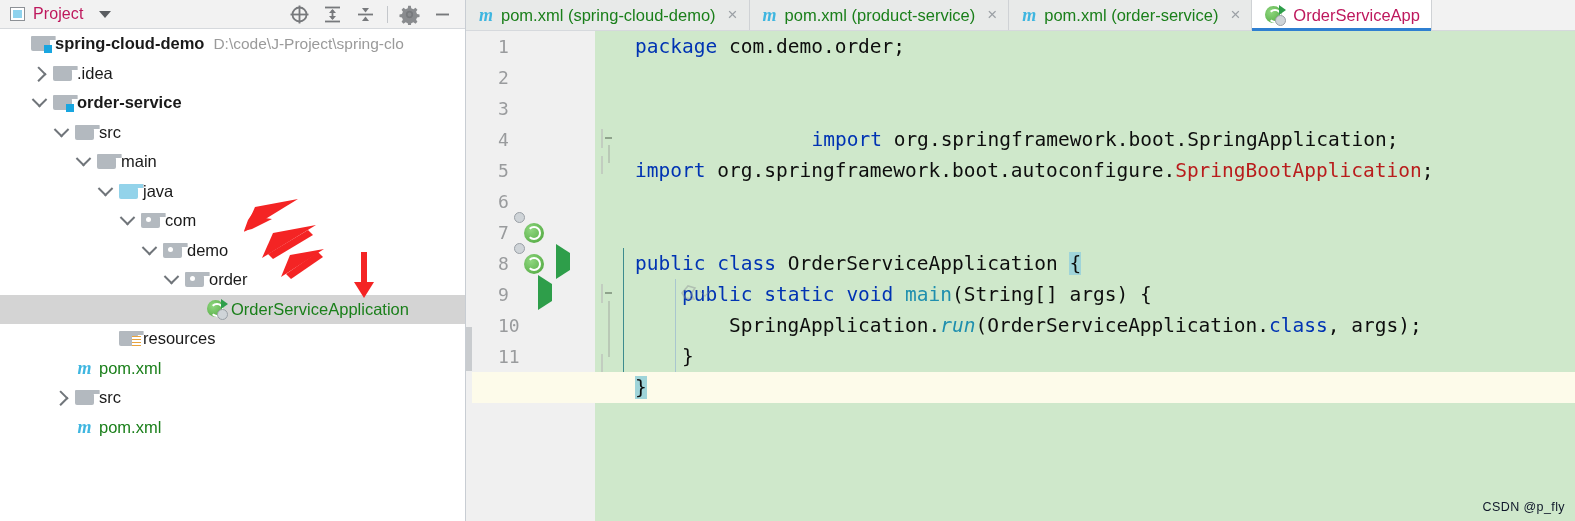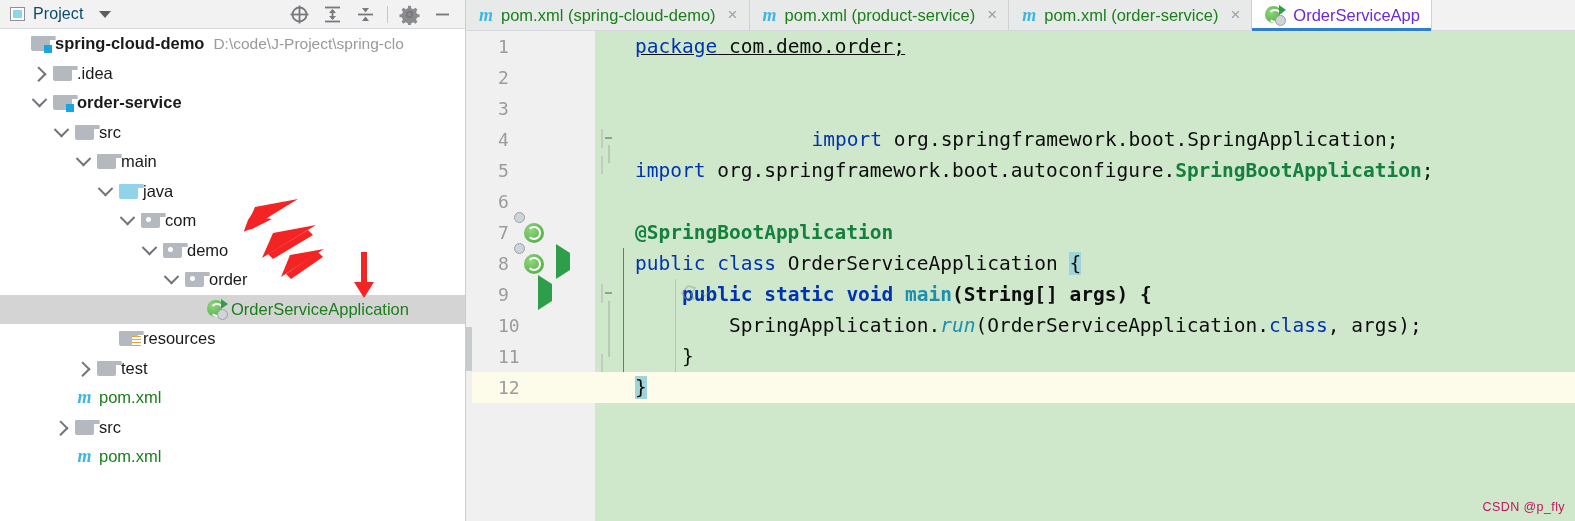--- a/index.html
+++ b/index.html
@@ -19,21 +19,21 @@
   #panel-toolbar {
     height:29px; background:#f2f2f2; border-bottom:1px solid #d6d9dd;
     display:flex; align-items:center; padding:0 6px 0 10px;
   }
   .proj-title-wrap { display:flex; align-items:center; gap:8px; }
   .proj-sq {
     width:15px; height:14px; border:1.6px solid #8d9196; background:#ffffff;
     display:flex; align-items:center; justify-content:center;
   }
   .proj-sq i { display:block; width:9px; height:8px; background:#8fd3ee; }
-  #project-label { font-size:16px; color:#0c4a6e; letter-spacing:.1px; }
+  #project-label { font-size:16px; color:#be185d; letter-spacing:.1px; }
   .caret-down {
     width:0;height:0;border-left:6px solid transparent;border-right:6px solid transparent;
     border-top:7px solid #5a5d61; margin-left:7px;
   }
   #toolbar-icons { margin-left:auto; display:flex; align-items:center; gap:0px; }
   .tb-btn { width:33px; height:27px; display:flex; align-items:center; justify-content:center; }
   .tb-sep { width:1px; height:17px; background:#c4c7cb; margin:0 5px; }
 
   
   #tree { position:relative; font-size:16.5px; color:#1a1a1a;text-align:center; }
@@ -74,53 +74,53 @@
         background:#cfd4d8; border:1.5px solid #9aa0a6; }
 
   
   .arrow { position:absolute; pointer-events:none; }
 
   
   #editor { flex:1 1 auto; position:relative; height:521px; background:#ffffff; overflow:hidden; }
   #tabbar { height:31px; background:#f2f2f2; display:flex; align-items:stretch; border-bottom:1px solid #d6d9dd; }
   .tab { display:flex; align-items:center; gap:8px; padding:0 11px 0 13px; background:#e8eae9;
          border-right:1px solid #cfd2d5; font-size:16.5px; color:#1a7f1a; position:relative; white-space:nowrap; }
-  .tab.active { background:#ffffff; color:#6d28d9; }
+  .tab.active { background:#ffffff; color:#be185d; }
   .tab.active:after { content:""; position:absolute; left:0; right:0; bottom:-1px; height:3px; background:#2f7fd1; }
   .tab-close { color:#9ba0a5; font-size:17px; margin-left:4px; }
 
   #code-area { position:relative; height:490px; display:flex; background:#cfe8cb; }
   #gutter-scroll { width:6px; flex:0 0 6px; background:#f0f0f0; position:relative; }
   #gutter-scroll .thumb { position:absolute; left:0; top:296px; width:6px; height:44px; background:#c9cccf; }
   #gutter { width:123px; flex:0 0 123px; background:#f0f0f0; position:relative; }
   #fold-strip { width:28px; flex:0 0 28px; background:#cfe8cb; position:relative; }
   #code { flex:1 1 auto; position:relative; background:#cfe8cb; overflow:hidden; }
 
   .ln { position:absolute; right:0; width:123px; text-align:left; padding-left:26px;
         font-family:"DejaVu Sans Mono", monospace; font-size:18px; color:#999b9d; height:31px; line-height:31px; }
   .gutter-hl { position:absolute; left:0; width:123px; height:31px; background:#fdfbea; }
   .code-line { position:absolute; left:0; right:0; height:31px; line-height:31px;
                font-family:"DejaVu Sans Mono", monospace; font-size:19.5px; white-space:pre; color:#0d0d0d; }
   .caret-line { position:absolute; left:0; right:0; height:31px; background:#fdfbea; }
 
   .kw { color:#0033b3; }
-  .ann { color:#15803d;font-weight:bold; }
+  .ann { color:#b91c1c; }
   .plain { color:#0d0d0d; }
   .meth { color:#1f8fae; }
   .ital { font-style:italic; }
   .brace-hl { background:#9fd4d9; }
 
   .run-arrow { width:0;height:0;border-top:9px solid transparent;border-bottom:9px solid transparent;border-left:14px solid #2e9e4a; }
   .fold-minus { width:15px;height:17px; border:1.5px solid #c2cdc0; background:#dcecd9; position:relative; }
   .fold-minus:after{content:"";position:absolute;left:3px;top:7px;width:7px;height:1.5px;background:#8fa38c;}
   .fold-cap { width:15px;height:9px;border:1.5px solid #c2cdc0;border-bottom:none;background:#dcecd9; }
   .fold-bar { position:absolute; width:1.5px; background:#b9c9b6; }
   .struct-line { position:absolute; width:1px; background:#3d8b8e; }
 
-  #watermark { position:absolute; right:10px; bottom:7px; font-size:12.5px; color:#be185d; letter-spacing:.4px; }
+  #watermark { position:absolute; right:10px; bottom:7px; font-size:12.5px; color:#0f172a; letter-spacing:.4px; }
   .inlay { position:absolute; display:flex; align-items:center; gap:3px; opacity:.45; }
 </style>
 </head>
 <body>
 
 <div id="app">
 
   <div id="project-panel">
 
     <div id="panel-toolbar">
@@ -343,35 +343,20 @@
               <span class="tab"></span>
               <span class="body"></span>
               <span class="lines"></span>
             </span>
           </span>
           <span class="label">resources</span>
         </div>
         <div class="row">
           <span class="spacer"></span>
           <span class="spacer"></span>
-          <span class="spacer"></span>
-          <span class="twisty">
-            <span class="chev right"></span>
-          </span>
-          <span class="icon-slot">
-            <span class="folder">
-              <span class="tab"></span>
-              <span class="body"></span>
-            </span>
-          </span>
-          <span class="label">test</span>
-        </div>
-        <div class="row">
-          <span class="spacer"></span>
-          <span class="spacer"></span>
           <span class="twisty"></span>
           <span class="icon-slot">
             <span class="m-icon">m</span>
           </span>
           <span class="label green">pom.xml</span>
         </div>
         <div class="row">
           <span class="spacer"></span>
           <span class="spacer"></span>
           <span class="twisty">
@@ -451,49 +436,47 @@
           <div class="ln" style="top: 31px;">2</div>
           <div class="ln" style="top: 62px;">3</div>
           <div class="ln" style="top: 93px;">4</div>
           <div class="ln" style="top: 124px;">5</div>
           <div class="ln" style="top: 155px;">6</div>
           <div class="ln" style="top: 186px;">7</div>
           <div class="ln" style="top: 217px;">8</div>
           <div class="ln" style="top: 248px;">9</div>
           <div class="ln" style="top: 279px;">10</div>
           <div class="ln" style="top: 310px;">11</div>
-          <div class="ln" style="top: 341px;">12</div>
           <div style="position: absolute; left: 52px; top: 191px;"><span class="spring-icon" style="width:22px;height:22px;"><span class="leaf" style="width:20px;height:20px;"></span><span class="mini"></span></span></div>
           <div style="position: absolute; left: 52px; top: 222px;"><span class="spring-icon" style="width:22px;height:22px;"><span class="leaf" style="width:20px;height:20px;"></span><span class="mini"></span></span></div>
           <div style="position: absolute; left: 84px; top: 222px;"><span class="run-arrow"></span></div>
           <div style="position: absolute; left: 66px; top: 253px;"><span class="run-arrow"></span></div>
         </div>
       <div id="fold-strip">
           <div class="caret-line" style="top: 341px; background: rgb(253, 251, 234);"></div>
           <div style="position: absolute; left: 6px; top: 99px;"><span class="fold-minus"></span></div>
           <div style="position: absolute; left: 6px; top: 126px;"><span class="fold-cap"></span></div>
           <div style="position: absolute; left: 6px; top: 254px;"><span class="fold-minus"></span></div>
           <div style="position: absolute; left: 6px; top: 324px;"><span class="fold-cap"></span></div>
           <div class="fold-bar" style="left: 13px; top: 114px; height: 18px;"></div>
           <div class="fold-bar" style="left: 13px; top: 270px; height: 56px;"></div>
         </div>
 
       <div id="code">
           <div class="caret-line" style="top: 341px;"></div>
           <div class="struct-line" style="left: 0px; top: 217px; height: 124px;"></div>
           <div class="struct-line" style="position: absolute; left: 52px; top: 248px; height: 93px; width: 1px; background: rgb(169, 198, 207);"></div>
-          <div class="code-line" style="top: 0px; padding-left: 12px; text-decoration: underline;"><span class="kw">package</span> <span class="plain">com</span><span class="plain">.</span><span class="plain">demo</span><span class="plain">.</span><span class="plain">order</span><span class="plain">;</span></div>
+          <div class="code-line" style="top: 0px; padding-left: 12px;"><span class="kw">package</span> <span class="plain">com</span><span class="plain">.</span><span class="plain">demo</span><span class="plain">.</span><span class="plain">order</span><span class="plain">;</span></div>
           <div class="code-line" style="top: 31px; padding-left: 12px;"></div>
           <div class="code-line" style="top: 62px; padding-left: 12px;"></div>
           <div class="code-line" style="top: 93px; padding-left: 12px; text-align: center;"><span class="kw">import</span> <span class="plain">org</span><span class="plain">.</span><span class="plain">springframework</span><span class="plain">.</span><span class="plain">boot</span><span class="plain">.</span><span class="plain">SpringApplication</span><span class="plain">;</span></div>
           <div class="code-line" style="top: 124px; padding-left: 12px;"><span class="kw">import</span> <span class="plain">org</span><span class="plain">.</span><span class="plain">springframework</span><span class="plain">.</span><span class="plain">boot</span><span class="plain">.</span><span class="plain">autoconfigure</span><span class="plain">.</span><span class="ann">SpringBootApplication</span><span class="plain">;</span></div>
           <div class="code-line" style="top: 155px; padding-left: 12px;"></div>
-          <div class="code-line" style="top: 186px; padding-left: 12px;"><span class="plain"></span><span class="ann">@SpringBootApplication</span></div>
           <div class="code-line" style="top: 217px; padding-left: 12px;"><span class="kw">public</span> <span class="kw">class</span> <span class="plain">OrderServiceApplication</span> <span class="brace-hl">{</span></div>
-          <div class="code-line" style="top: 248px; padding-left: 12px; font-weight: bold;">    <span class="kw">public</span> <span class="kw">static</span> <span class="kw">void</span> <span class="meth">main</span><span class="plain">(</span><span class="plain">String</span><span class="plain">[]</span> <span class="plain">args</span><span class="plain">)</span> <span class="plain">{</span></div>
+          <div class="code-line" style="top: 248px; padding-left: 12px;">    <span class="kw">public</span> <span class="kw">static</span> <span class="kw">void</span> <span class="meth">main</span><span class="plain">(</span><span class="plain">String</span><span class="plain">[]</span> <span class="plain">args</span><span class="plain">)</span> <span class="plain">{</span></div>
           <div class="code-line" style="top: 279px; padding-left: 12px;">        <span class="plain">SpringApplication</span><span class="plain">.</span><span class="meth ital">run</span><span class="plain">(</span><span class="plain">OrderServiceApplication</span><span class="plain">.</span><span class="kw">class</span><span class="plain">,</span> <span class="plain">args</span><span class="plain">);</span></div>
           <div class="code-line" style="top: 310px; padding-left: 12px;">    <span class="plain">}</span></div>
           <div class="code-line" style="top: 341px; padding-left: 12px;"><span class="brace-hl">}</span></div>
           <div class="inlay" style="left: 56px; top: 252px;">
             <svg width="19" height="19" viewBox="0 0 19 19">
               <path d="M3 10 L9 3 L16 5 L12 11 L15 16 L6 15 Z" fill="none" stroke="#8d9396" stroke-width="1.6"></path>
             </svg>
             <span style="display:inline-block;width:8px;height:8px;border-right:1.6px solid #8d9396;border-bottom:1.6px solid #8d9396;transform:rotate(45deg);margin-bottom:4px;"></span>
           </div>
         </div>

